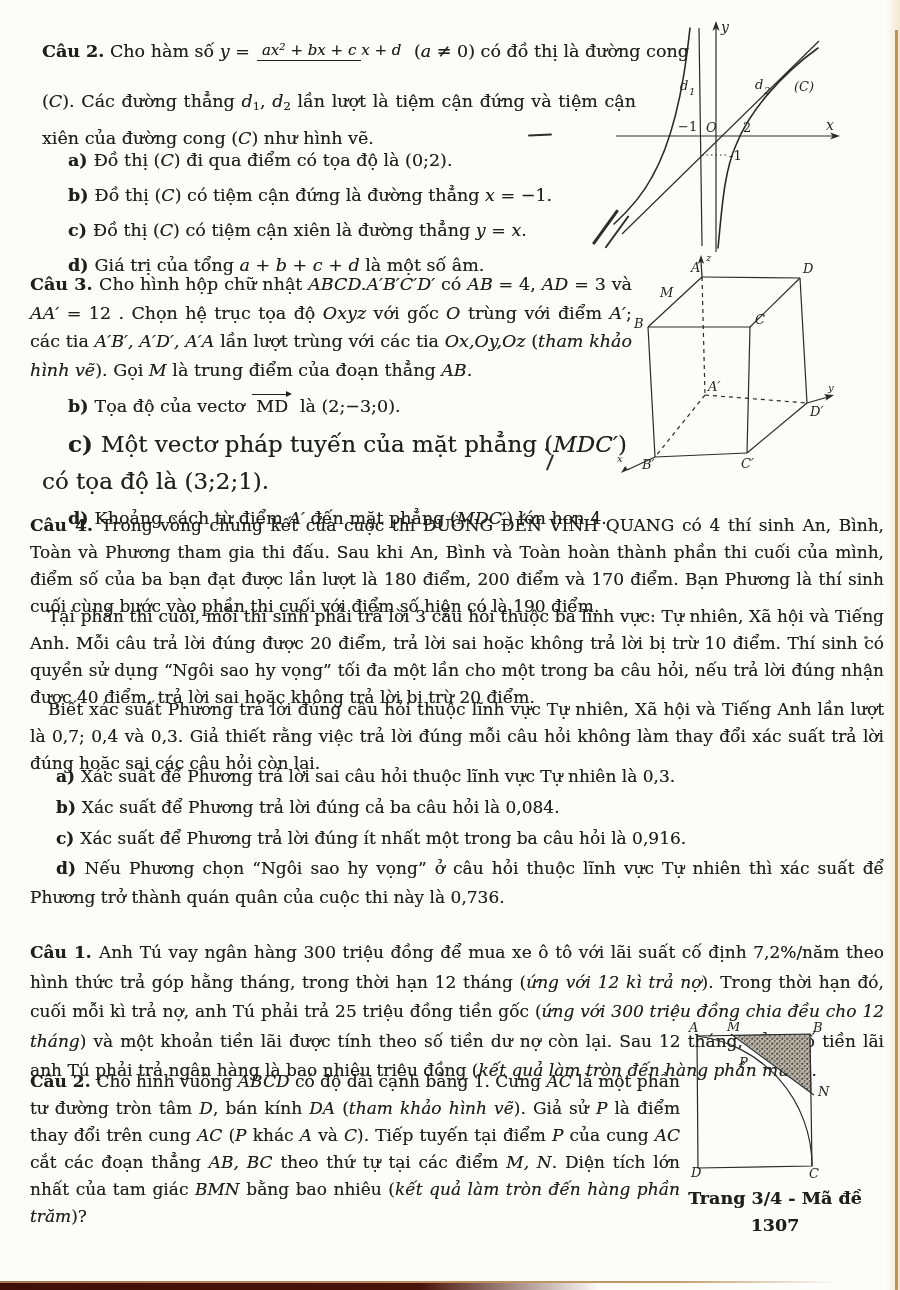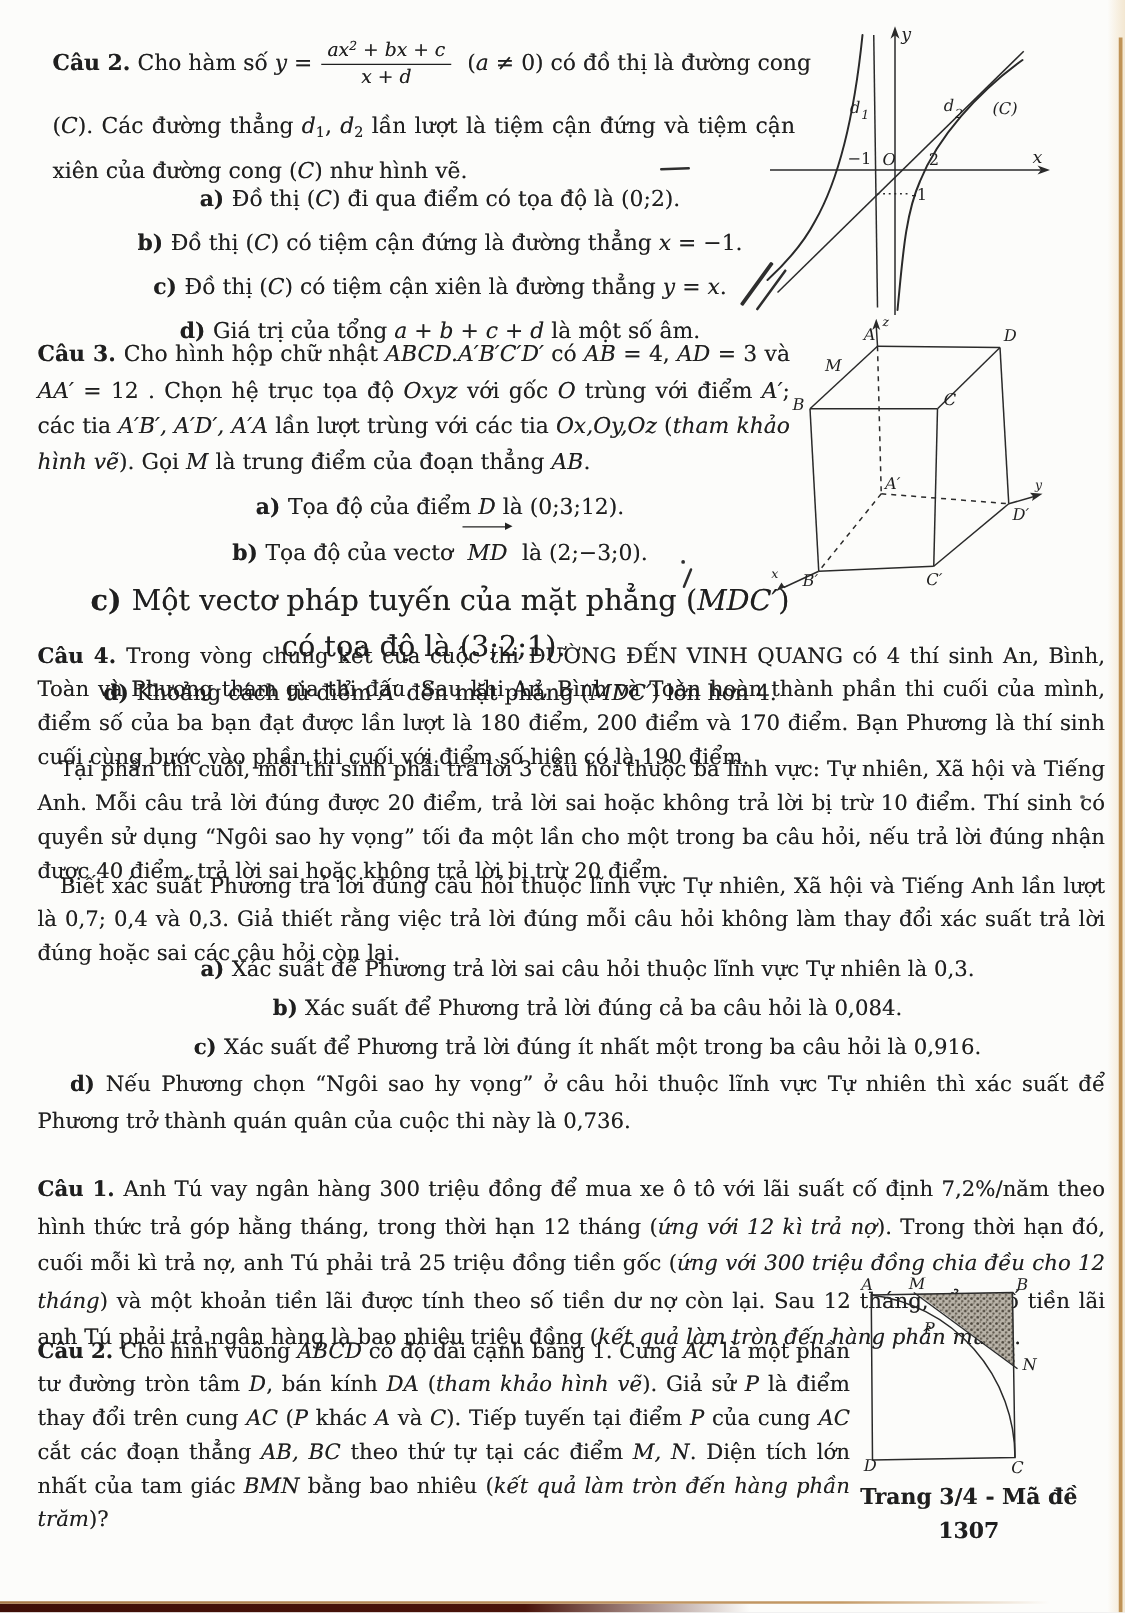--- a/index.html
+++ b/index.html
@@ -1,32 +1,32 @@
 <!DOCTYPE html>
 <html><head>
 <meta charset="utf-8">
 <style>
   html,body{margin:0;padding:0;background:#e8e8e8;}
   #page{position:relative;width:900px;height:1290px;background:#fcfcfa;overflow:hidden;
         font-family:"DejaVu Serif","Liberation Serif",serif;color:#1f1f1f;}
   .para{position:absolute;margin:0;text-align:justify;font-size:17px;line-height:27px;
         text-shadow:0 0 .4px rgba(0,0,0,.5);}
   .jus{margin:4px 0 0;text-align:justify;line-height:32px;}
-  .item{text-indent:26px;text-align:center;}
+  .item{text-indent:26px;text-align:left;}
   .it{font-style:italic}
   .bd{font-weight:700}
   .sb{font-size:66%;vertical-align:-0.3em}
   .sp{font-size:66%;vertical-align:0.5em}
-  .vec{font-style:italic;position:relative;margin:0 3px;padding:12px 3px 0;}
+  .vec{position:relative;margin:0 3px;padding:2px 3px 0;}
   .vec::before{content:"";position:absolute;left:-1px;right:3px;top:0;border-top:1.4px solid #222;}
   .vec::after{content:"";position:absolute;right:-4px;top:-3.5px;width:0;height:0;
               border:3.5px solid transparent;border-left:6px solid #222;}
   .block{position:absolute;font-size:17.5px;text-shadow:0 0 .4px rgba(0,0,0,.5);}
   .frac-line{display:flex;align-items:center;height:54px;white-space:pre;}
-  .frac{display:inline-flex;flex-direction:column;align-items:center;font-size:15px;
+  .frac{display:inline-flex;flex-direction:row;font-size:15px;
         line-height:1.18;margin:0 7px;font-style:italic;}
   .frac .num{border-bottom:1.4px solid #1f1f1f;padding:0 5px 1px;}
   .frac .den{padding-top:1px;}
   .fig{position:absolute;}
   .fline{stroke:#2a2a2a;stroke-width:1.6;fill:none;stroke-linecap:round;}
   .fthin{stroke:#2a2a2a;stroke-width:1.2;fill:none;}
   .fdash{stroke:#2a2a2a;stroke-width:1.2;fill:none;stroke-dasharray:4 4;}
   .fdot{stroke:#2a2a2a;stroke-width:1.2;fill:none;stroke-dasharray:1.5 3;}
   .farrow{fill:#2a2a2a;stroke:none;}
   .flab{font:italic 14px "DejaVu Serif",serif;fill:#1f1f1f;}
@@ -80,21 +80,20 @@
     <text class="flab-sm" x="182" y="79">(C)</text>
     <text class="ftick" x="66" y="119">−1</text>
     <text class="flab-sm" x="94" y="120">O</text>
     <text class="ftick" x="131" y="120">2</text>
     <text class="ftick" x="117" y="148">-1</text>
   </svg>
 
   <p class="para jus" style="left:30px;top:266px;width:602px;line-height:28.5px;font-size:17.5px"><span class="bd">Câu 3. </span><span>Cho hình hộp chữ nhật </span><span class="it">ABCD.A′B′C′D′</span><span> có </span><span class="it">AB</span><span> = 4, </span><span class="it">AD</span><span> = 3 và </span><span class="it">AA′</span><span> = 12 . Chọn hệ trục tọa độ </span><span class="it">Oxyz</span><span> với gốc </span><span class="it">O</span><span> trùng với điểm </span><span class="it">A′</span><span>; các tia </span><span class="it">A′B′, A′D′, A′A</span><span> lần lượt trùng với các tia </span><span class="it">Ox,Oy,Oz</span><span> (</span><span class="it">tham khảo hình vẽ</span><span>). Gọi </span><span class="it">M</span><span> là trung điểm của đoạn thẳng </span><span class="it">AB</span><span>.</span></p>
 
   <div class="block" style="left:42px;top:388px;width:594px">
-    <p class="para item" style="position:static;line-height:37px;font-size:17.5px"><span class="bd">a) </span><span>Tọa độ của điểm </span><span class="it">D</span><span> là (0;3;12).</span></p>
     <p class="para item" style="position:static;line-height:37px;font-size:17.5px"><span class="bd">b) </span><span>Tọa độ của vectơ </span><span class="vec">MD</span><span> là (2;−3;0).</span></p>
     <p class="para item" style="position:static;line-height:37px;font-size:23px"><span class="bd">c) </span><span>Một vectơ pháp tuyến của mặt phẳng (</span><span class="it">MDC′</span><span>) có tọa độ là (3;2;1).</span></p>
     <p class="para item" style="position:static;line-height:37px;font-size:17.5px"><span class="bd">d) </span><span>Khoảng cách từ điểm </span><span class="it">A′</span><span> đến mặt phẳng (</span><span class="it">MDC′</span><span>) lớn hơn 4.</span></p>
   </div>
 
   <svg class="fig" style="left:613px;top:250px" width="275" height="228" viewBox="0 0 275 228">
     <line class="fthin" x1="89" y1="27" x2="187" y2="28"></line>
     <line class="fthin" x1="89" y1="27" x2="35" y2="77"></line>
     <line class="fthin" x1="187" y1="28" x2="137" y2="77"></line>
     <line class="fthin" x1="35" y1="77" x2="137" y2="77"></line>

